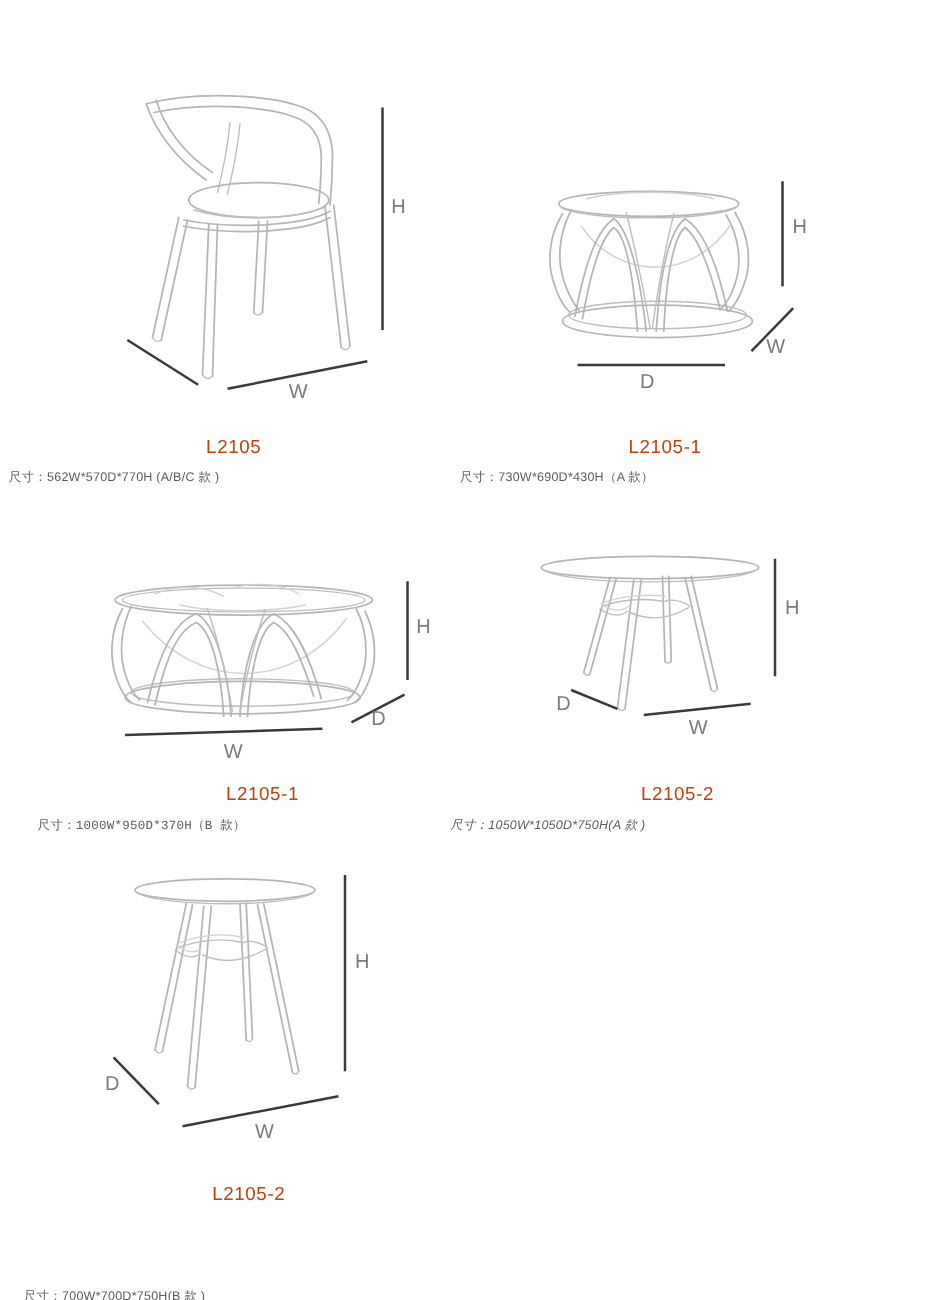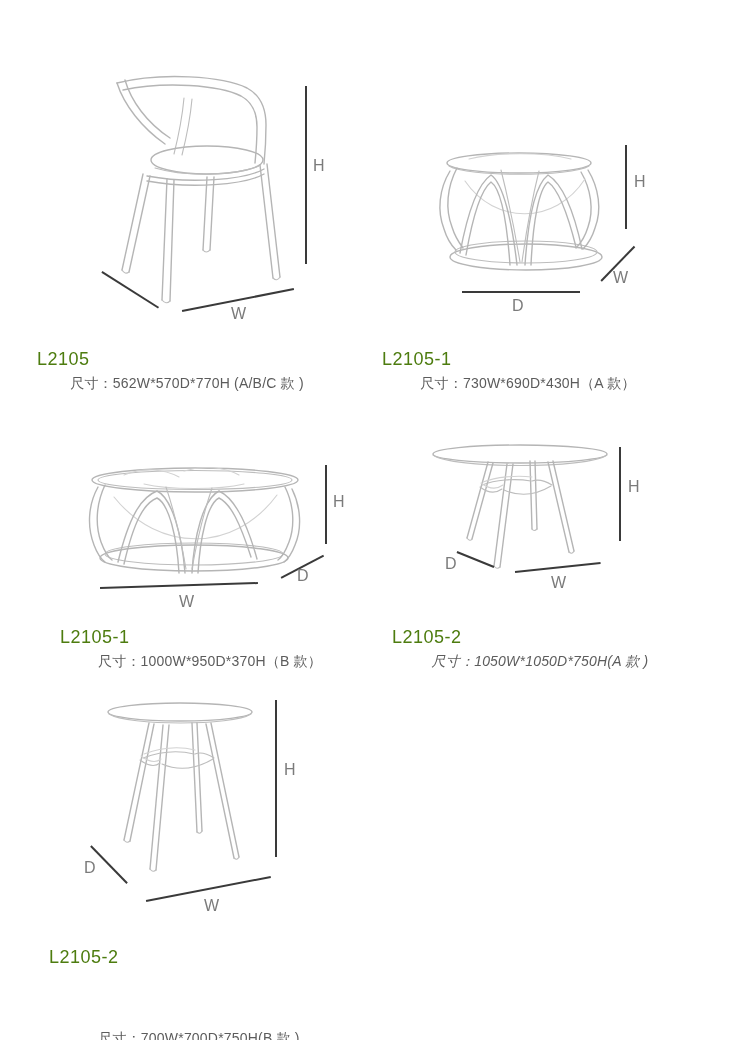--- a/index.html
+++ b/index.html
@@ -7,22 +7,22 @@
     position:relative;width:750px;height:1040px;background:#ffffff;overflow:hidden;
     font-family:"Liberation Sans",sans-serif;
   }
   .sketch{position:absolute;}
   .sketch path,.sketch ellipse{fill:none;stroke:#b5b5b5;stroke-width:1.4;stroke-linecap:round;stroke-linejoin:round;}
   .sketch .faint{stroke:#d2d2d2;stroke-width:1.1;}
   .sketch .thin{stroke:#bdbdbd;stroke-width:1.1;}
   .dim-line{position:absolute;height:1.6px;background:#3a3a3a;transform-origin:left center;}
   .dim-line-v{position:absolute;width:1.6px;background:#3a3a3a;}
   .dim-label{position:absolute;color:#7b7b7b;font-size:16px;line-height:1;letter-spacing:.5px;}
-  .model{position:absolute;width:300px;color:#4d7c0f;font-size:18px;letter-spacing:.5px;}
-  .size{position:absolute;width:360px;text-align:center;color:#5c5c5c;font-size:14px;letter-spacing:.2px;}
+  .model{position:absolute;width:300px;text-align:center;color:#c2410c;font-size:15px;letter-spacing:.5px;}
+  .size{position:absolute;width:360px;color:#5c5c5c;font-size:10px;letter-spacing:.2px;}
 </style>
 </head>
 <body>
 
 <div class="canvas">
 
   <div>
     <svg class="sketch" style="left:85px;top:75px;" width="215" height="235" viewBox="0 0 215 235">
       <path d="M32,8 C76,-3 138,1 162,13 C175,20 181,34 181,50 C181,65 180,79 179,89"></path>
       <path d="M38,15 C80,6 134,10 156,21 C167,27 172,38 172,52 C172,65 171,78 170,88"></path>
@@ -75,21 +75,21 @@
       <path class="thin" d="M66,23 C74,55 80,85 85,115"></path>
       <path class="thin" d="M104,24 C96,56 91,86 87,115"></path>
     </svg>
     <div class="dim-line-v" style="left:625px;top:145px;height:84px;"></div>
     <span class="dim-label" style="left:634px;top:174px;">H</span>
     <div class="dim-line" style="left:601px;top:280px;width:48px;transform:rotate(-45.9deg);"></div>
     <span class="dim-label" style="left:613px;top:270px;">W</span>
     <div class="dim-line" style="left:462px;top:291px;width:118px;"></div>
     <span class="dim-label" style="left:512px;top:298px;">D</span>
     <div class="model" style="left:382px;top:349px;">L2105-1</div>
-    <div class="size" style="left:348px;top:375px;">尺寸：730W*690D*430H（A 款）</div>
+    <div class="size" style="left:368px;top:375px;">尺寸：730W*690D*430H（A 款）</div>
   </div>
 
   <div>
     <svg class="sketch" style="left:84px;top:461px;" width="220" height="125" viewBox="0 0 220 125">
       <ellipse cx="111" cy="19" rx="103" ry="12"></ellipse>
       <ellipse class="thin" cx="111" cy="19" rx="97" ry="9.5"></ellipse>
       <path class="faint" d="M40,14 C60,6 80,8 95,16"></path>
       <path class="faint" d="M100,10 C120,4 140,6 155,14"></path>
       <path class="faint" d="M60,23 C85,29 135,29 160,23"></path>
       <ellipse cx="110" cy="97" rx="94" ry="13"></ellipse>
@@ -106,21 +106,21 @@
       <path class="thin" d="M82,26 C92,56 98,84 102,108"></path>
       <path class="thin" d="M128,27 C118,57 112,85 108,108"></path>
     </svg>
     <div class="dim-line-v" style="left:325px;top:465px;height:79px;"></div>
     <span class="dim-label" style="left:333px;top:494px;">H</span>
     <div class="dim-line" style="left:281px;top:577px;width:48px;transform:rotate(-27.6deg);"></div>
     <span class="dim-label" style="left:297px;top:568px;">D</span>
     <div class="dim-line" style="left:100px;top:587px;width:158px;transform:rotate(-1.8deg);"></div>
     <span class="dim-label" style="left:179px;top:594px;">W</span>
     <div class="model" style="left:60px;top:627px;">L2105-1</div>
-    <div class="size" style="left:30px;top:653px;">尺寸：1000W*950D*370H（B 款）</div>
+    <div class="size" style="left:30px;top:653px;font-family:Liberation Mono, monospace;">尺寸：1000W*950D*370H（B 款）</div>
   </div>
 
   <div>
     <svg class="sketch" style="left:432px;top:442px;" width="180" height="132" viewBox="0 0 180 132">
       <ellipse cx="88" cy="12" rx="87" ry="9"></ellipse>
       <path class="thin" d="M1,13 C20,27 156,27 175,13"></path>
       <path d="M56,20 L35,96"></path>
         <path d="M61,21 L40,97"></path>
         <path class="thin" d="M35,96 Q38,100 40,97"></path>
       <path d="M75,22 L62,124"></path>

